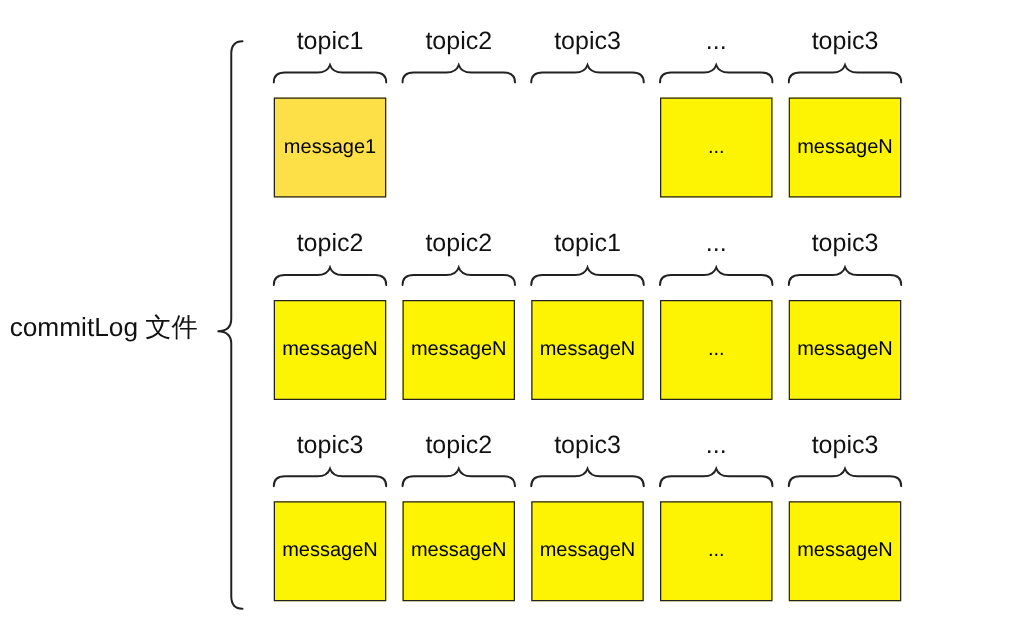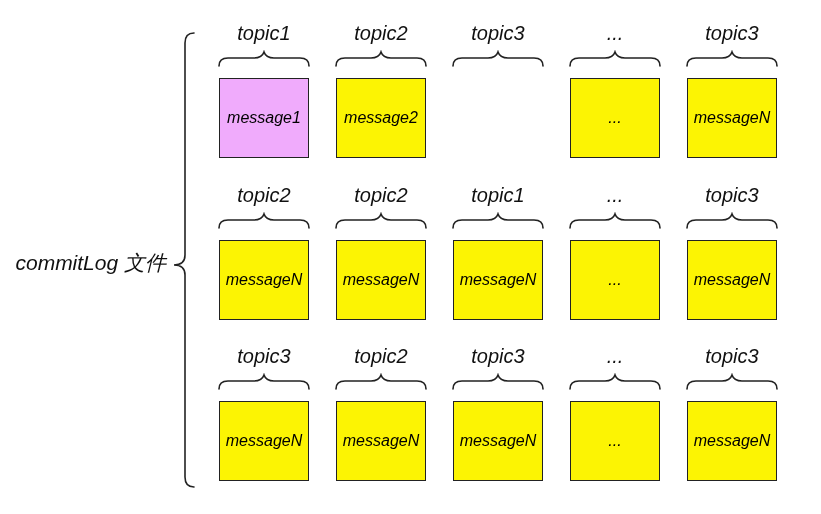--- a/index.html
+++ b/index.html
@@ -10,40 +10,38 @@
     background: #ffffff;
     font-family: "Liberation Sans", sans-serif;
     color: #000000;
     overflow: hidden;
   }
   .side-label {
     position: absolute;
     left: 0;
     top: 250px;
     width: 166px;
-    text-align: right;
+    text-align: center;
     font-size: 21px;
     line-height: 26px;
     white-space: nowrap;
     color: #111;
-    font-style: italic;
   }
   .big-brace {
     position: absolute;
     left: 172px;
     top: 32px;
     width: 24px;
     height: 456px;
   }
   .row {
     position: absolute;
     left: 218px;
     display: flex;
-    gap: 25px;
-    font-style: italic;
+    gap: 11px;
   }
   .row-0 { top: 20px; }
   .row-1 { top: 182px; }
   .row-2 { top: 343px; }
   .cell {
     width: 92px;
     display: flex;
     flex-direction: column;
     align-items: center;
   }
@@ -83,32 +81,29 @@
   <svg class="big-brace" viewBox="0 0 24 456">
     <path d="M 22,1 Q 13,1 13,11 L 13,223 Q 13,233 2,233 Q 13,233 13,243 L 13,445 Q 13,455 22,455"></path>
   </svg>
 
   <div class="row row-0">
     <div class="cell">
       <div class="topic">topic1</div>
       <svg class="brace-svg" viewBox="0 0 92 17">
           <path d="M 1,16 Q 1,8 10,8 L 36,8 Q 44,8 46,2 Q 48,8 56,8 L 82,8 Q 91,8 91,16"></path>
         </svg>
-      <div class="box" style="background: #f0abfc; border-color: rgb(34, 34, 34);">
+      <div class="box" style="background: #fde047; border-color: rgb(34, 34, 34);">
           <span>message1</span>
         </div>
     </div>
     <div class="cell">
       <div class="topic">topic2</div>
       <svg class="brace-svg" viewBox="0 0 92 17">
           <path d="M 1,16 Q 1,8 10,8 L 36,8 Q 44,8 46,2 Q 48,8 56,8 L 82,8 Q 91,8 91,16"></path>
         </svg>
-      <div class="box" style="background: rgb(252, 244, 3); border-color: rgb(34, 34, 34);">
-          <span>message2</span>
-        </div>
     </div>
     <div class="cell">
       <div class="topic">topic3</div>
       <svg class="brace-svg" viewBox="0 0 92 17">
           <path d="M 1,16 Q 1,8 10,8 L 36,8 Q 44,8 46,2 Q 48,8 56,8 L 82,8 Q 91,8 91,16"></path>
         </svg>
     </div>
     <div class="cell">
       <div class="topic">...</div>
       <svg class="brace-svg" viewBox="0 0 92 17">

